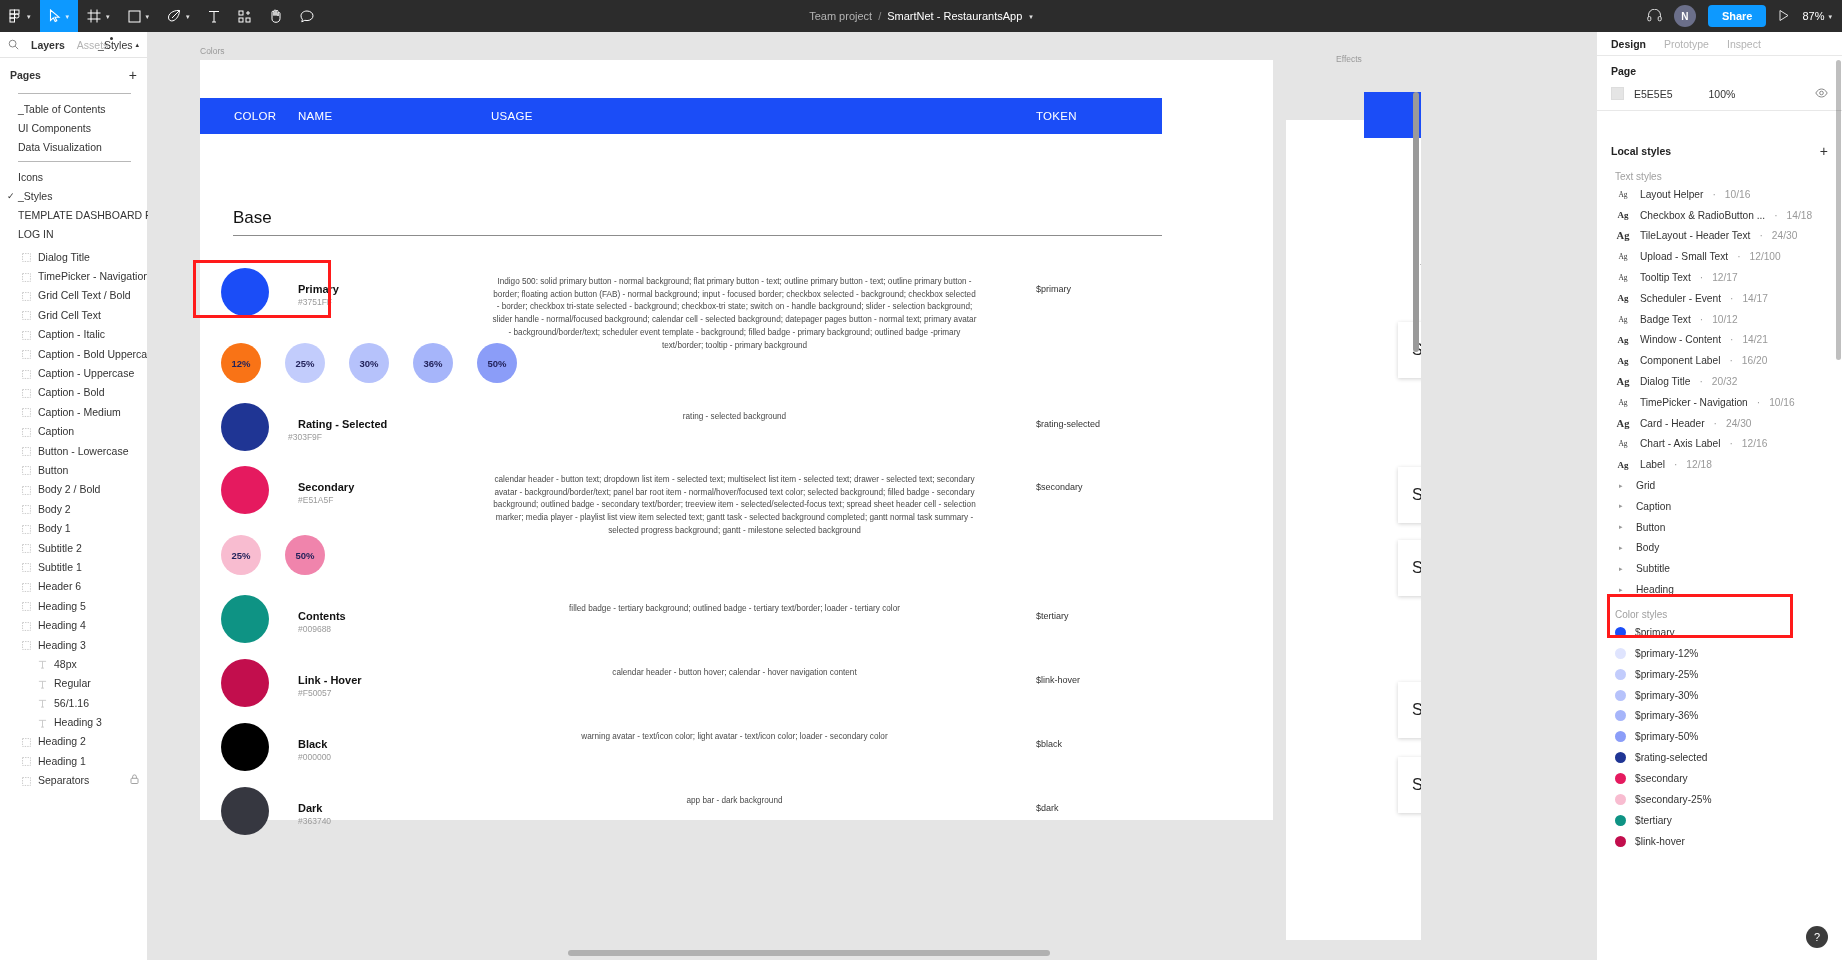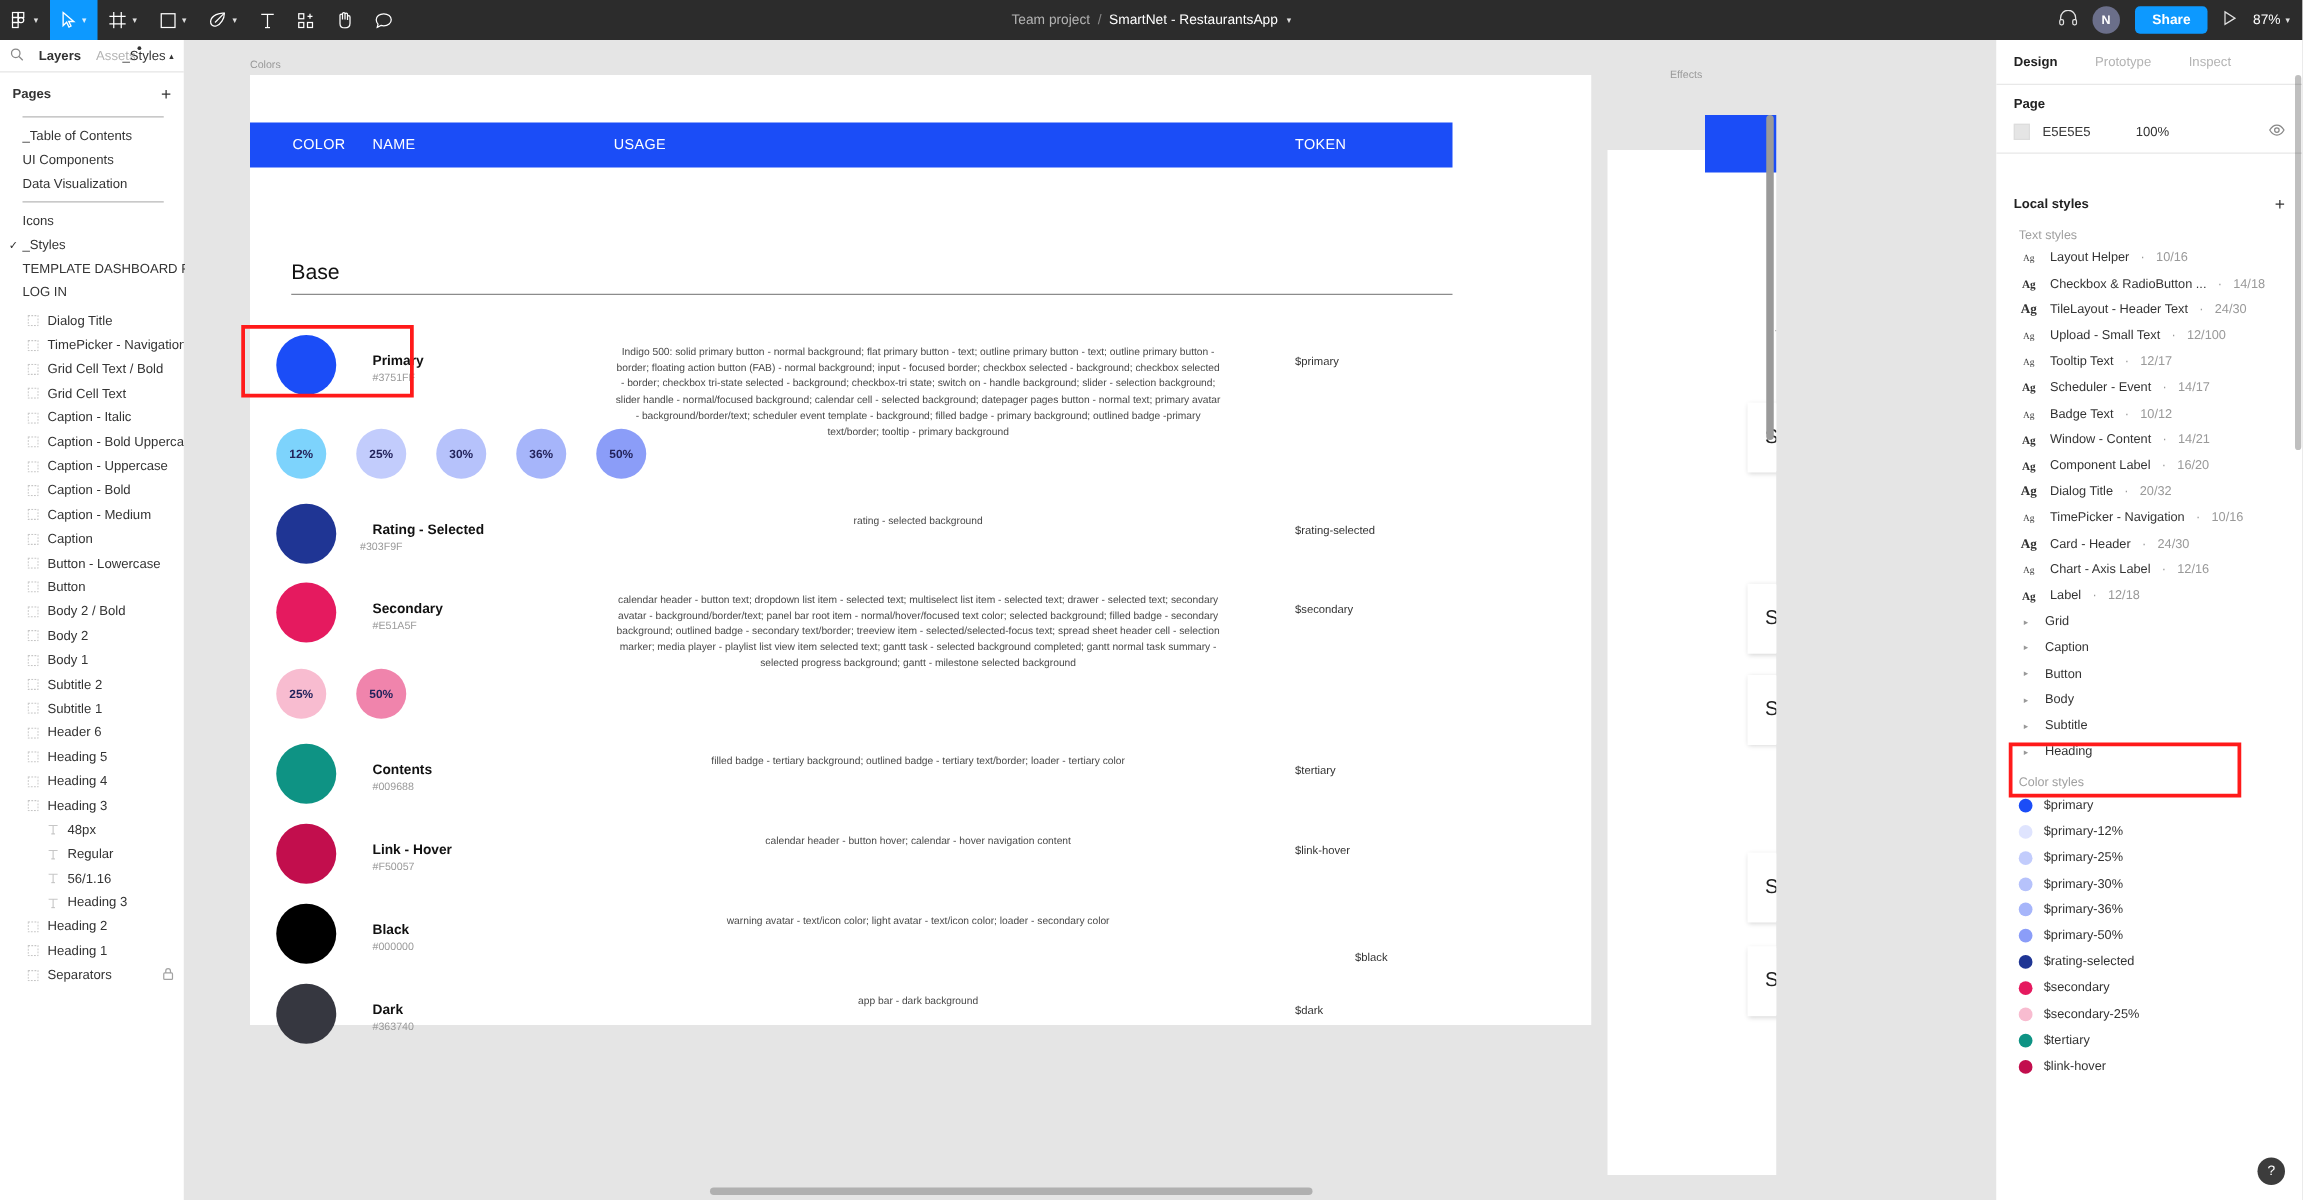--- a/index.html
+++ b/index.html
@@ -163,21 +163,21 @@
     background: #9a9a9a; border-radius: 3px; cursor: pointer;
   }
 
   
   .right-panel {
     position: absolute; top: 32px; right: 0; width: 246px; height: 928px;
     background: #fff; border-left: 1px solid #e5e5e5;
     display: flex; flex-direction: column; overflow: hidden;
   }
   .rp-tabs {
-    height: 36px; display: flex; align-items: center; gap: 30px;
+    height: 24px; display: flex; align-items: center; gap: 18px;
     padding: 0 14px; border-bottom: 1px solid #e8e8e8;
   }
   .rp-tab { font-size: 10.5px; color: #b3b3b3; cursor: pointer; }
   .rp-tab.sel { color: #222; font-weight: bold; }
   .rp-sec {
     padding: 9px 14px 10px 14px; border-bottom: 1px solid #e8e8e8;
   }
   .rp-sec-title { font-size: 10.5px; font-weight: bold; color: #222; }
   .rp-row {
     display: flex; align-items: center; gap: 10px; margin-top: 10px;
@@ -605,29 +605,29 @@
           <div class="token" style="left: 836px; top: 551px;">$tertiary</div>
           <div class="swatch" style="left: 21px; top: 599px; width: 48px; height: 48px; background: rgb(194, 14, 77);"></div>
           <div class="sw-name" style="left: 98px; top: 614px;">Link - Hover</div>
           <div class="sw-hex" style="left: 98px; top: 628px;">#F50057</div>
           <div class="usage" style="left: 291px; top: 607px;">calendar header - button hover; calendar - hover navigation content</div>
           <div class="token" style="left: 836px; top: 615px;">$link-hover</div>
           <div class="swatch" style="left: 21px; top: 663px; width: 48px; height: 48px; background: rgb(0, 0, 0);"></div>
           <div class="sw-name" style="left: 98px; top: 678px;">Black</div>
           <div class="sw-hex" style="left: 98px; top: 692px;">#000000</div>
           <div class="usage" style="left: 291px; top: 671px;">warning avatar - text/icon color; light avatar - text/icon color; loader - secondary color</div>
-          <div class="token" style="left: 836px; top: 701px; margin-left: 48px;">$black</div>
+          <div class="token" style="left: 836px; top: 679px;">$black</div>
           <div class="swatch" style="left: 21px; top: 727px; width: 48px; height: 48px; background: rgb(54, 55, 64);"></div>
           <div class="sw-name" style="left: 98px; top: 742px;">Dark</div>
           <div class="sw-hex" style="left: 98px; top: 756px;">#363740</div>
           <div class="usage" style="left: 291px; top: 735px;">app bar - dark background</div>
           <div class="token" style="left: 836px; top: 743px;">$dark</div>
         </div>
       <div id="tint-rows">
-          <div class="tint" style="left: 21px; top: 283px; width: 40px; height: 40px; background: #7dd3fc;">
+          <div class="tint" style="left: 21px; top: 283px; width: 40px; height: 40px; background: #f97316;">
             <span>12%</span>
           </div>
           <div class="tint" style="left: 85px; top: 283px; width: 40px; height: 40px; background: rgb(194, 204, 252);">
             <span>25%</span>
           </div>
           <div class="tint" style="left: 149px; top: 283px; width: 40px; height: 40px; background: rgb(182, 194, 251);">
             <span>30%</span>
           </div>
           <div class="tint" style="left: 213px; top: 283px; width: 40px; height: 40px; background: rgb(166, 181, 250);">
             <span>36%</span>

